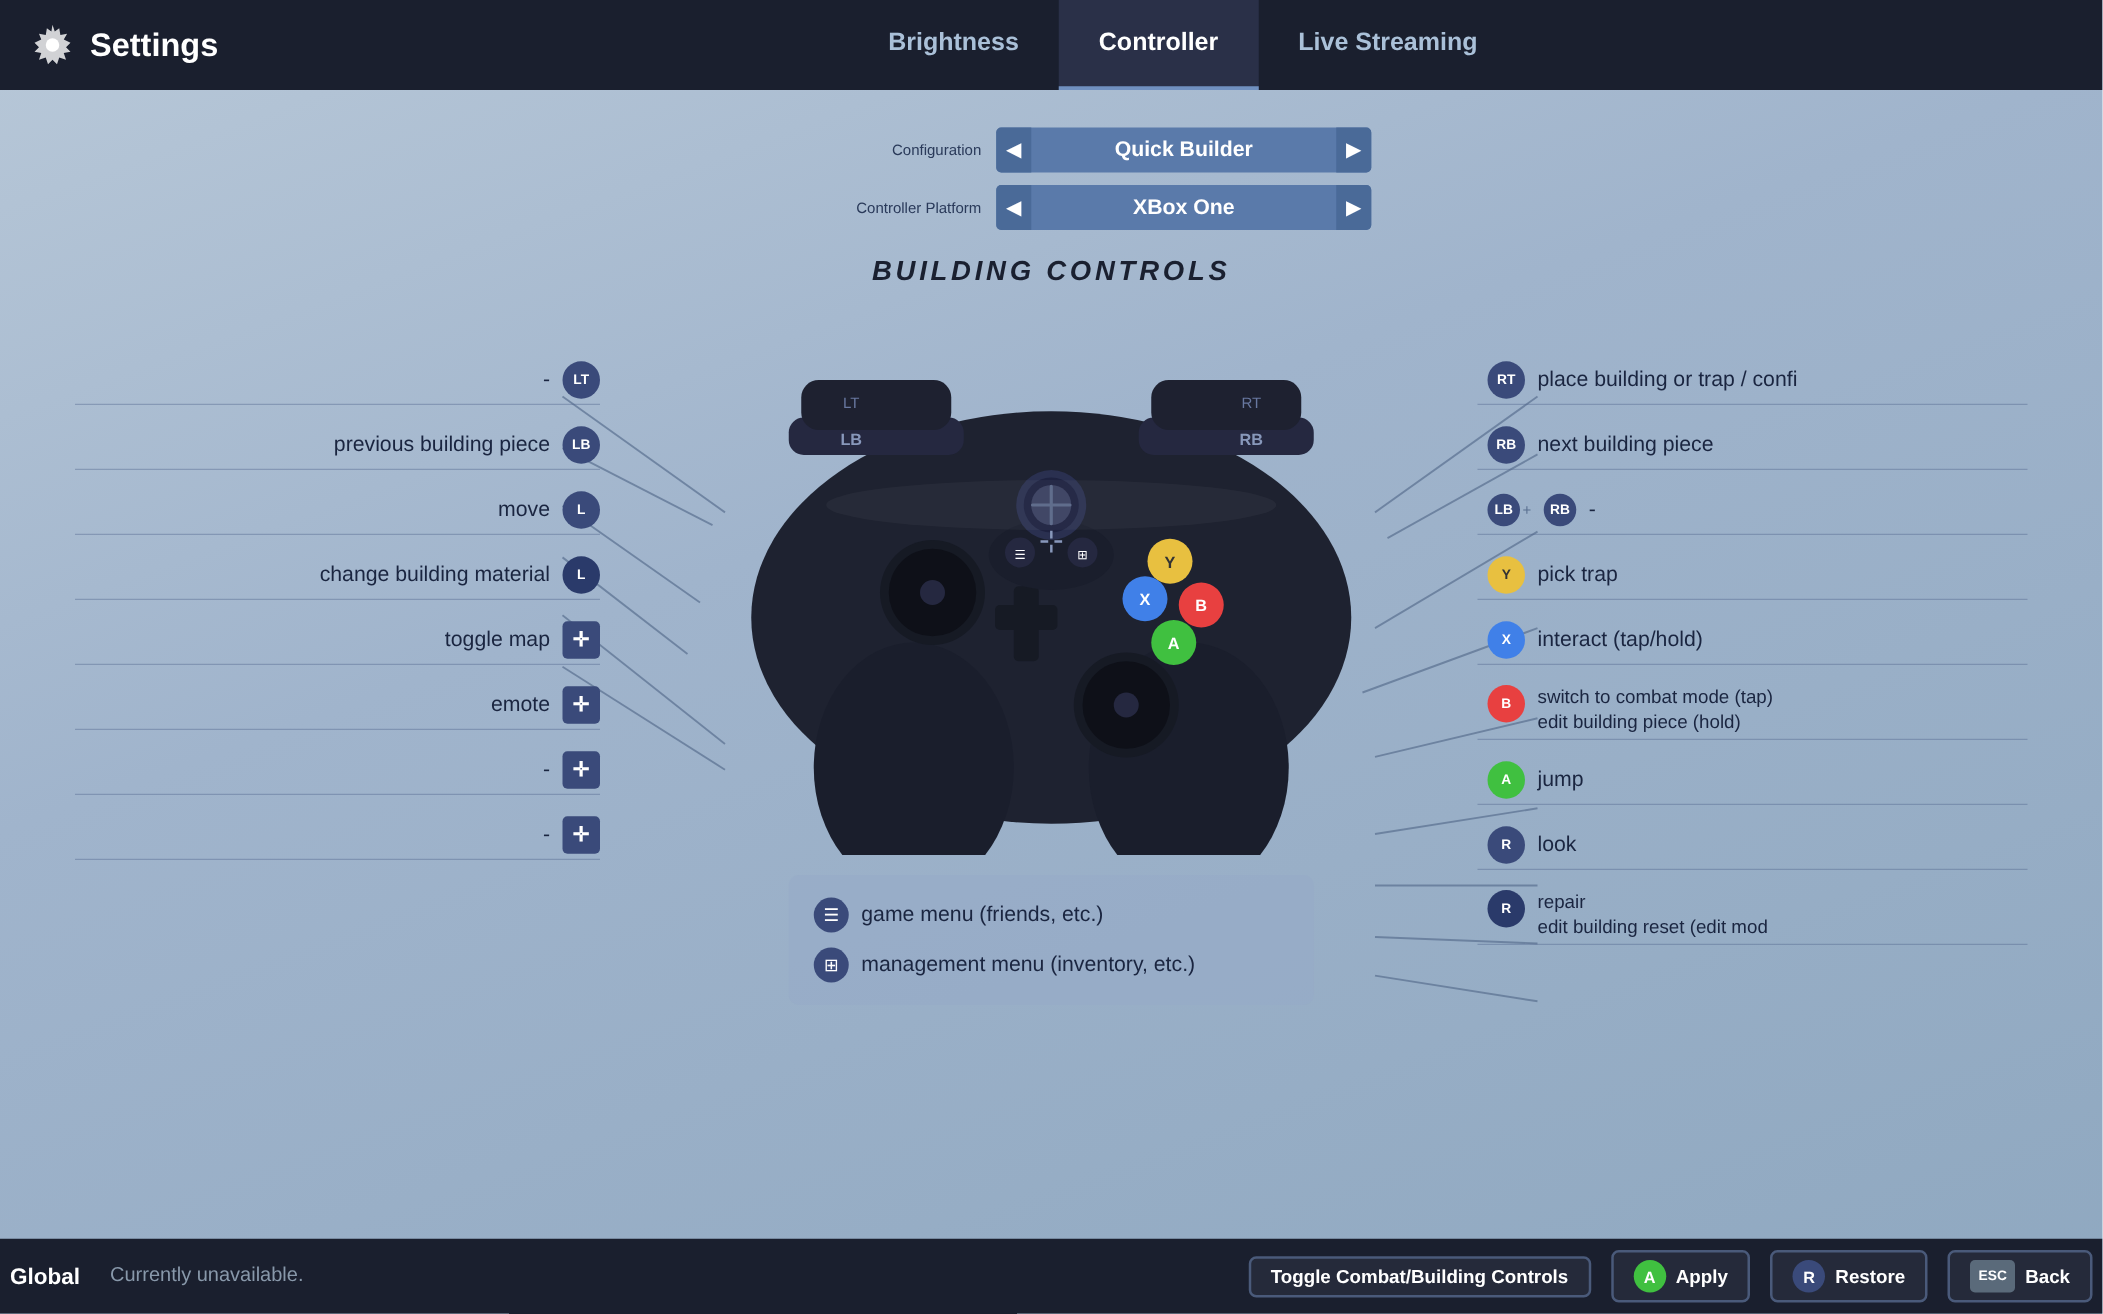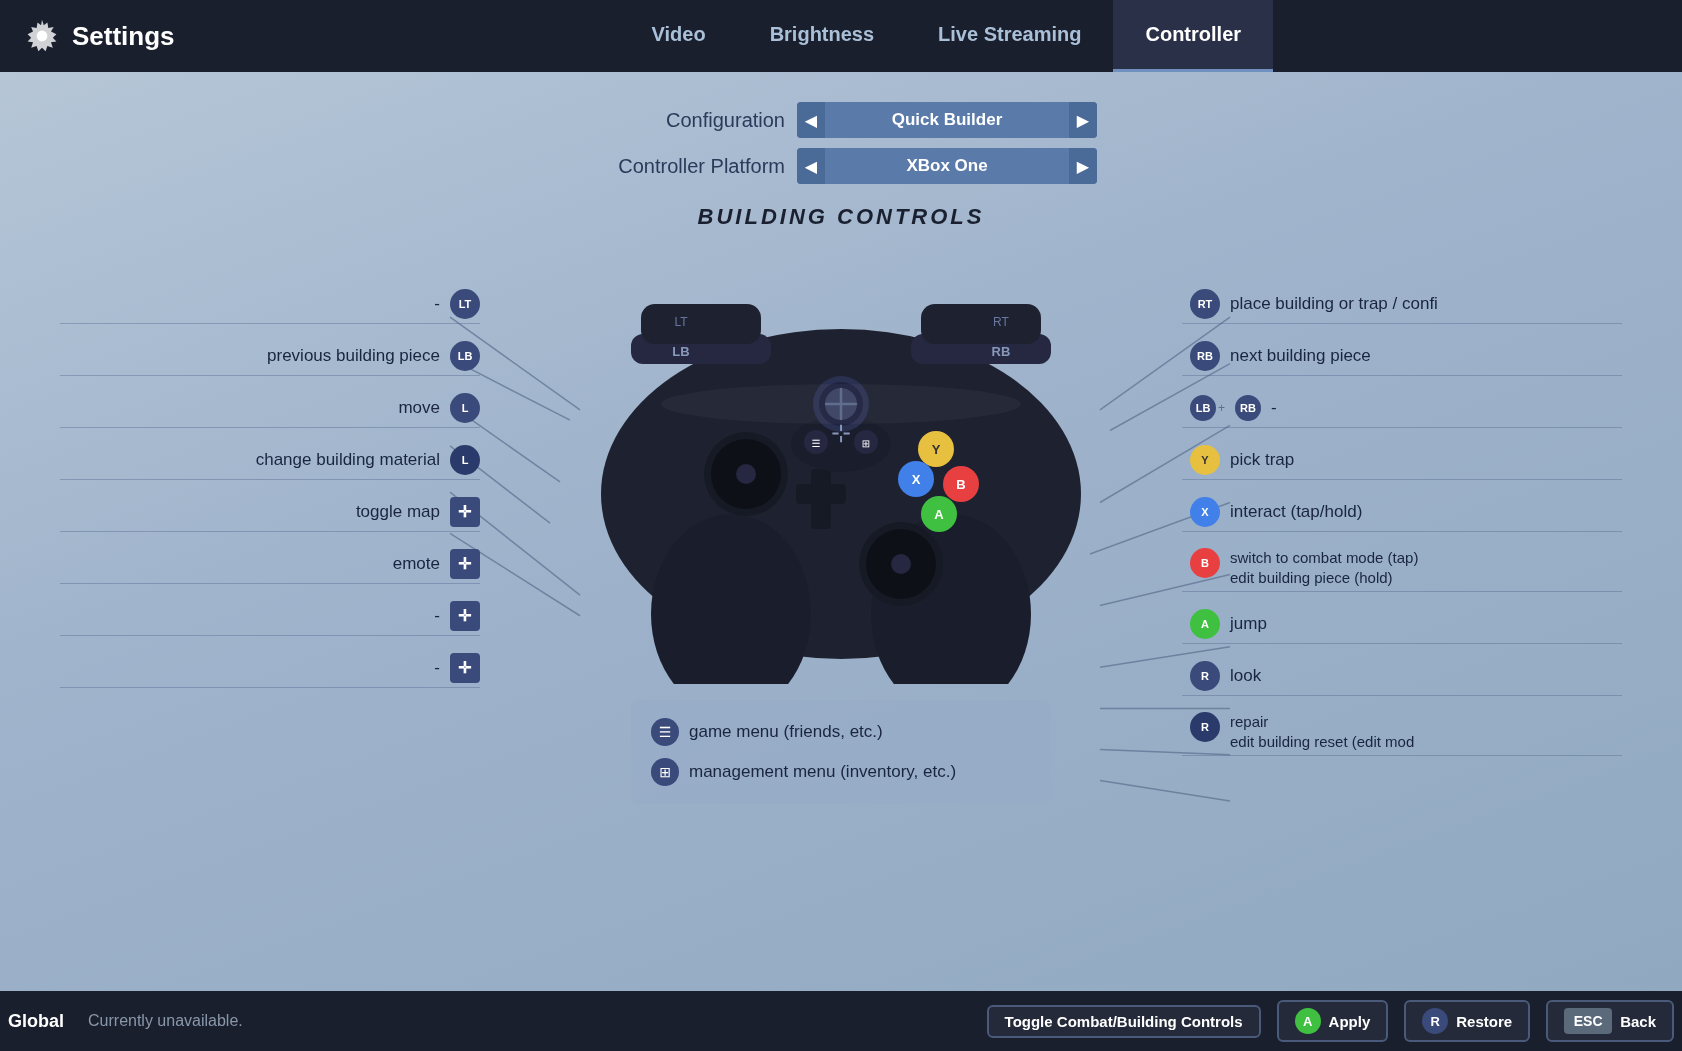--- a/index.html
+++ b/index.html
@@ -73,21 +73,21 @@
       margin-top: 10px;
       margin-bottom: 20px;
     }
     .config-row {
       display: flex;
       align-items: center;
       gap: 12px;
     }
     .config-label {
       color: #2a3a5a;
-      font-size: 20px;
+      font-size: 12px;
       font-weight: 500;
       min-width: 200px;
       text-align: right;
     }
     .config-select-wrapper {
       display: flex;
       align-items: center;
       background: #5a7aaa;
       border-radius: 4px;
       width: 300px;
@@ -300,24 +300,23 @@
 
 <div class="top-nav">
   <div class="nav-logo">
     <svg class="gear-icon-svg" viewBox="0 0 40 40" fill="white">
       <circle cx="20" cy="20" r="6" fill="white"></circle>
       <path d="M20 2 L22 8 L26 5 L27 11 L33 10 L30 15 L36 18 L32 22 L36 26 L30 27 L32 33 L26 31 L24 37 L20 33 L16 37 L14 31 L8 33 L10 27 L4 26 L8 22 L4 18 L10 15 L8 10 L14 11 L15 5 L19 8 Z" fill="white" opacity="0.8"></path>
     </svg>
     <span>Settings</span>
   </div>
   <div class="nav-tabs">
-    <div class="nav-tab">Video</div>
     <div class="nav-tab">Brightness</div>
+    <div class="nav-tab active">Controller</div>
     <div class="nav-tab">Live Streaming</div>
-    <div class="nav-tab active">Controller</div>
   </div>
 </div>
 
 <div class="main-content">
 
   <div class="config-section">
     <div class="config-row">
       <span class="config-label">Configuration</span>
       <div class="config-select-wrapper">
         <div class="config-arrow left">◀</div>
@@ -576,18 +575,18 @@
     </div>
     <span>Apply</span>
   </div>
   <div class="bottom-btn">
     <div class="btn-circle circle-r">
       <span>R</span>
     </div>
     <span>Restore</span>
   </div>
   <div class="bottom-btn">
-    <div class="btn-circle circle-esc" style="border-radius:4px; width:48px; font-size:14px;">
+    <div class="btn-circle circle-esc" style="border-radius:4px; width:36px; font-size:11px;">
       <span>ESC</span>
     </div>
     <span>Back</span>
   </div>
 </div>
 
 </body></html>

